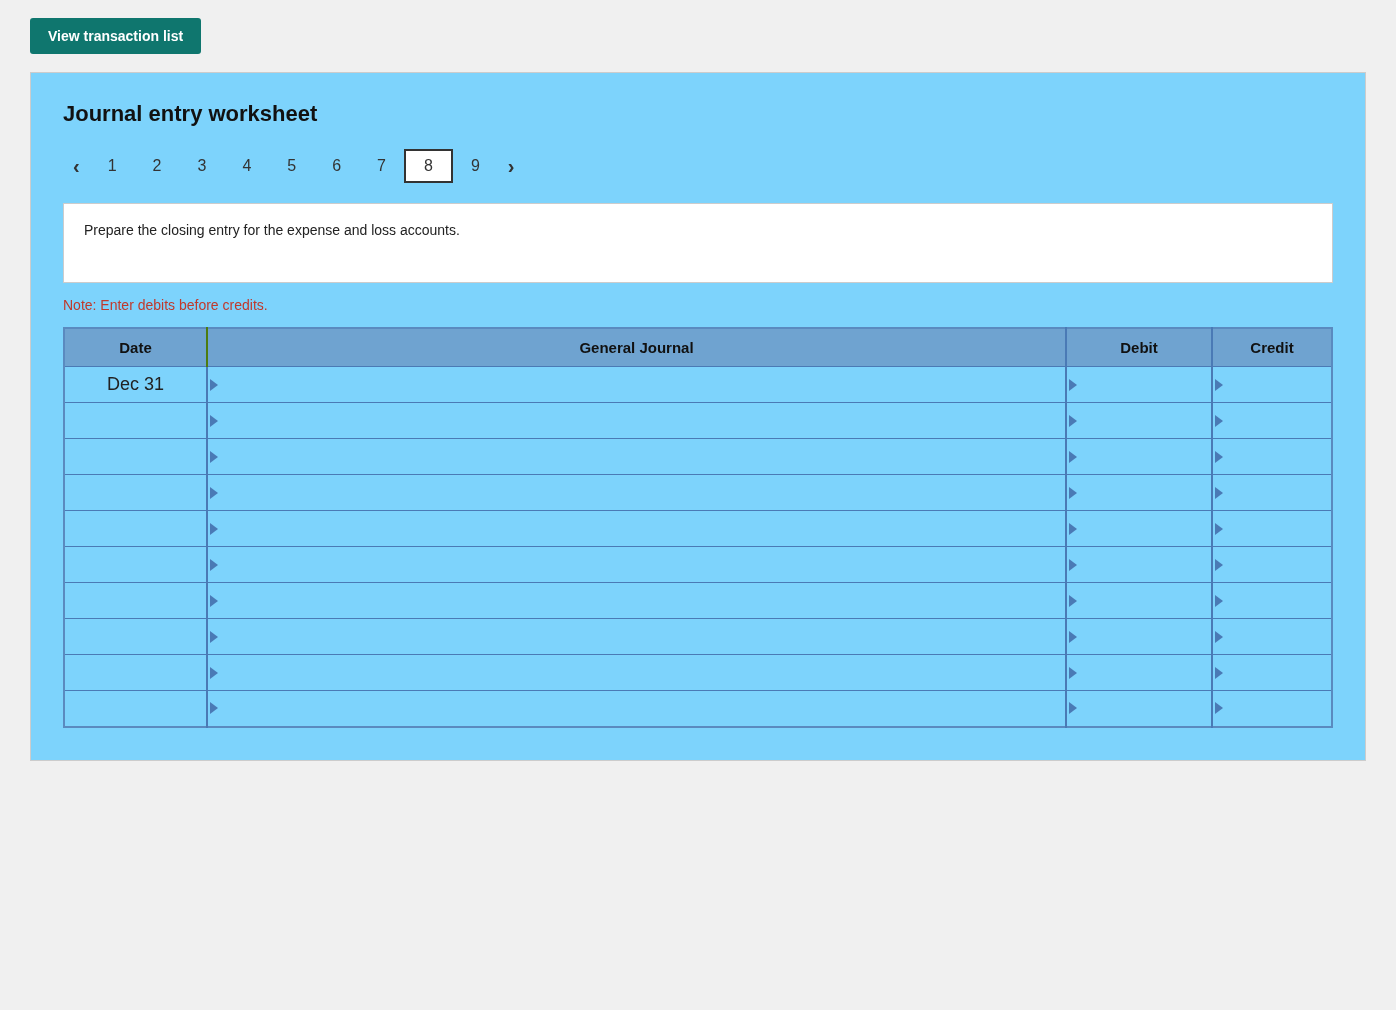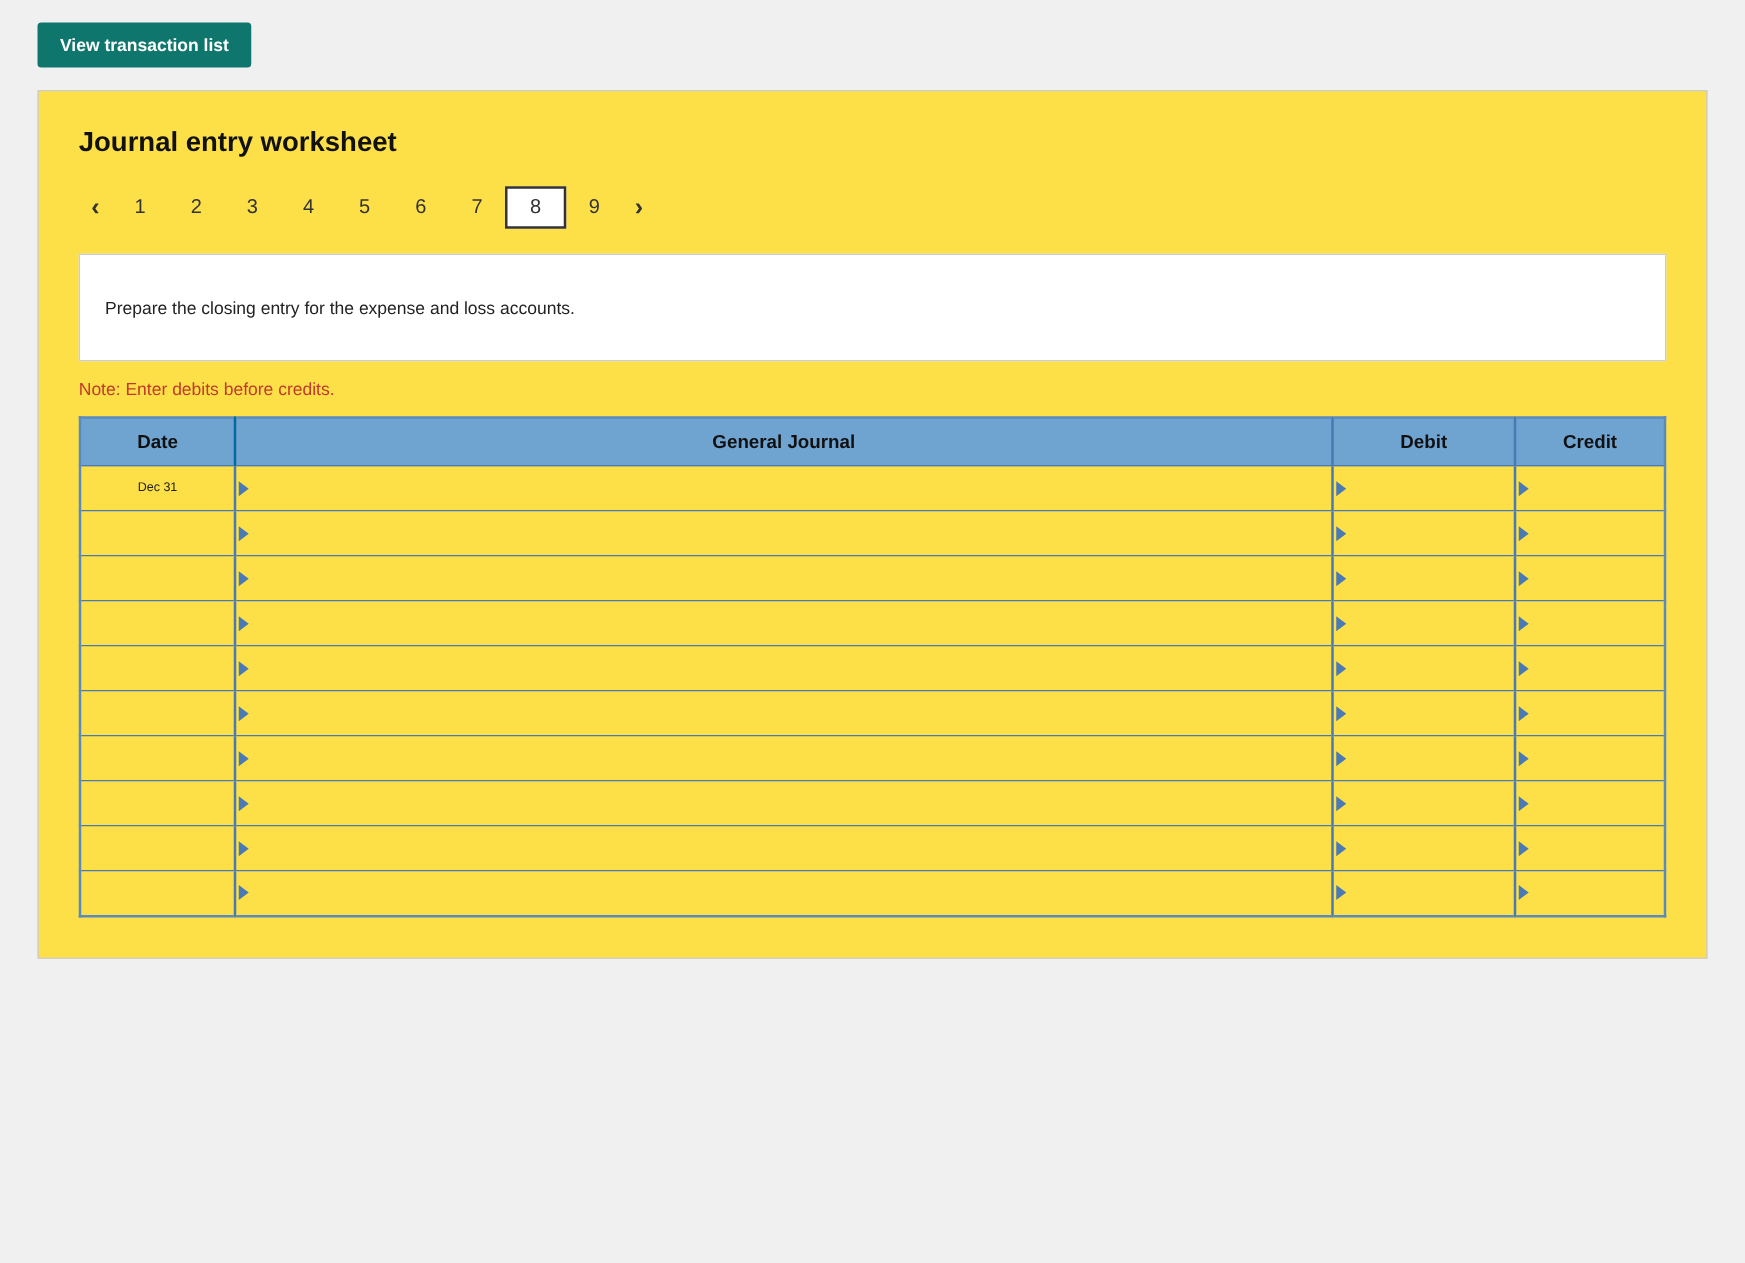--- a/index.html
+++ b/index.html
@@ -32,21 +32,21 @@
       cursor: pointer;
       border-radius: 3px;
     }
 
     .main-container {
       background: #f0f0f0;
       padding: 0 30px 30px 30px;
     }
 
     .worksheet-panel {
-      background: #fde047;
+      background: #7dd3fc;
       border: 1px solid #ccc;
       padding: 28px 32px 32px 32px;
     }
 
     .worksheet-title {
       font-size: 22px;
       font-weight: bold;
       margin-bottom: 22px;
       color: #111;
     }
@@ -80,21 +80,21 @@
 
     .page-num.active {
       border: 2px solid #333;
       background: #fff;
       font-weight: normal;
     }
 
     .instruction-box {
       background: #fff;
       border: 1px solid #ccc;
-      padding: 34px 20px;
+      padding: 18px 20px;
       margin-bottom: 14px;
       min-height: 80px;
       font-size: 14px;
       color: #222;
     }
 
     .note-text {
       color: #c0392b;
       font-size: 14px;
       margin-bottom: 14px;
@@ -110,22 +110,22 @@
       background: #6fa3d0;
       color: #111;
       font-weight: bold;
       font-size: 15px;
       padding: 10px 8px;
       border: 1px solid #4a7ab5;
       text-align: center;
     }
 
     .journal-table thead tr th.col-date {
-      width: 124px;
-      border-right: 2px solid #0369a1;
+      width: 143px;
+      border-right: 2px solid #4d7c0f;
     }
 
     .journal-table thead tr th.col-journal {
       border-right: 2px solid #4a7ab5;
     }
 
     .journal-table thead tr th.col-debit {
       width: 146px;
       border-right: 2px solid #4a7ab5;
     }
@@ -136,21 +136,21 @@
 
     .journal-table tbody tr td {
       border: 1px solid #4a7ab5;
       padding: 0;
       height: 36px;
       vertical-align: middle;
     }
 
     .journal-table tbody tr td.col-date {
       text-align: center;
-      font-size: 10px;
+      font-size: 18px;
       padding: 6px 8px;
       border-right: 2px solid #4a7ab5;
     }
 
     .journal-table tbody tr td.col-journal {
       border-right: 2px solid #4a7ab5;
       position: relative;
     }
 
     .journal-table tbody tr td.col-debit {

